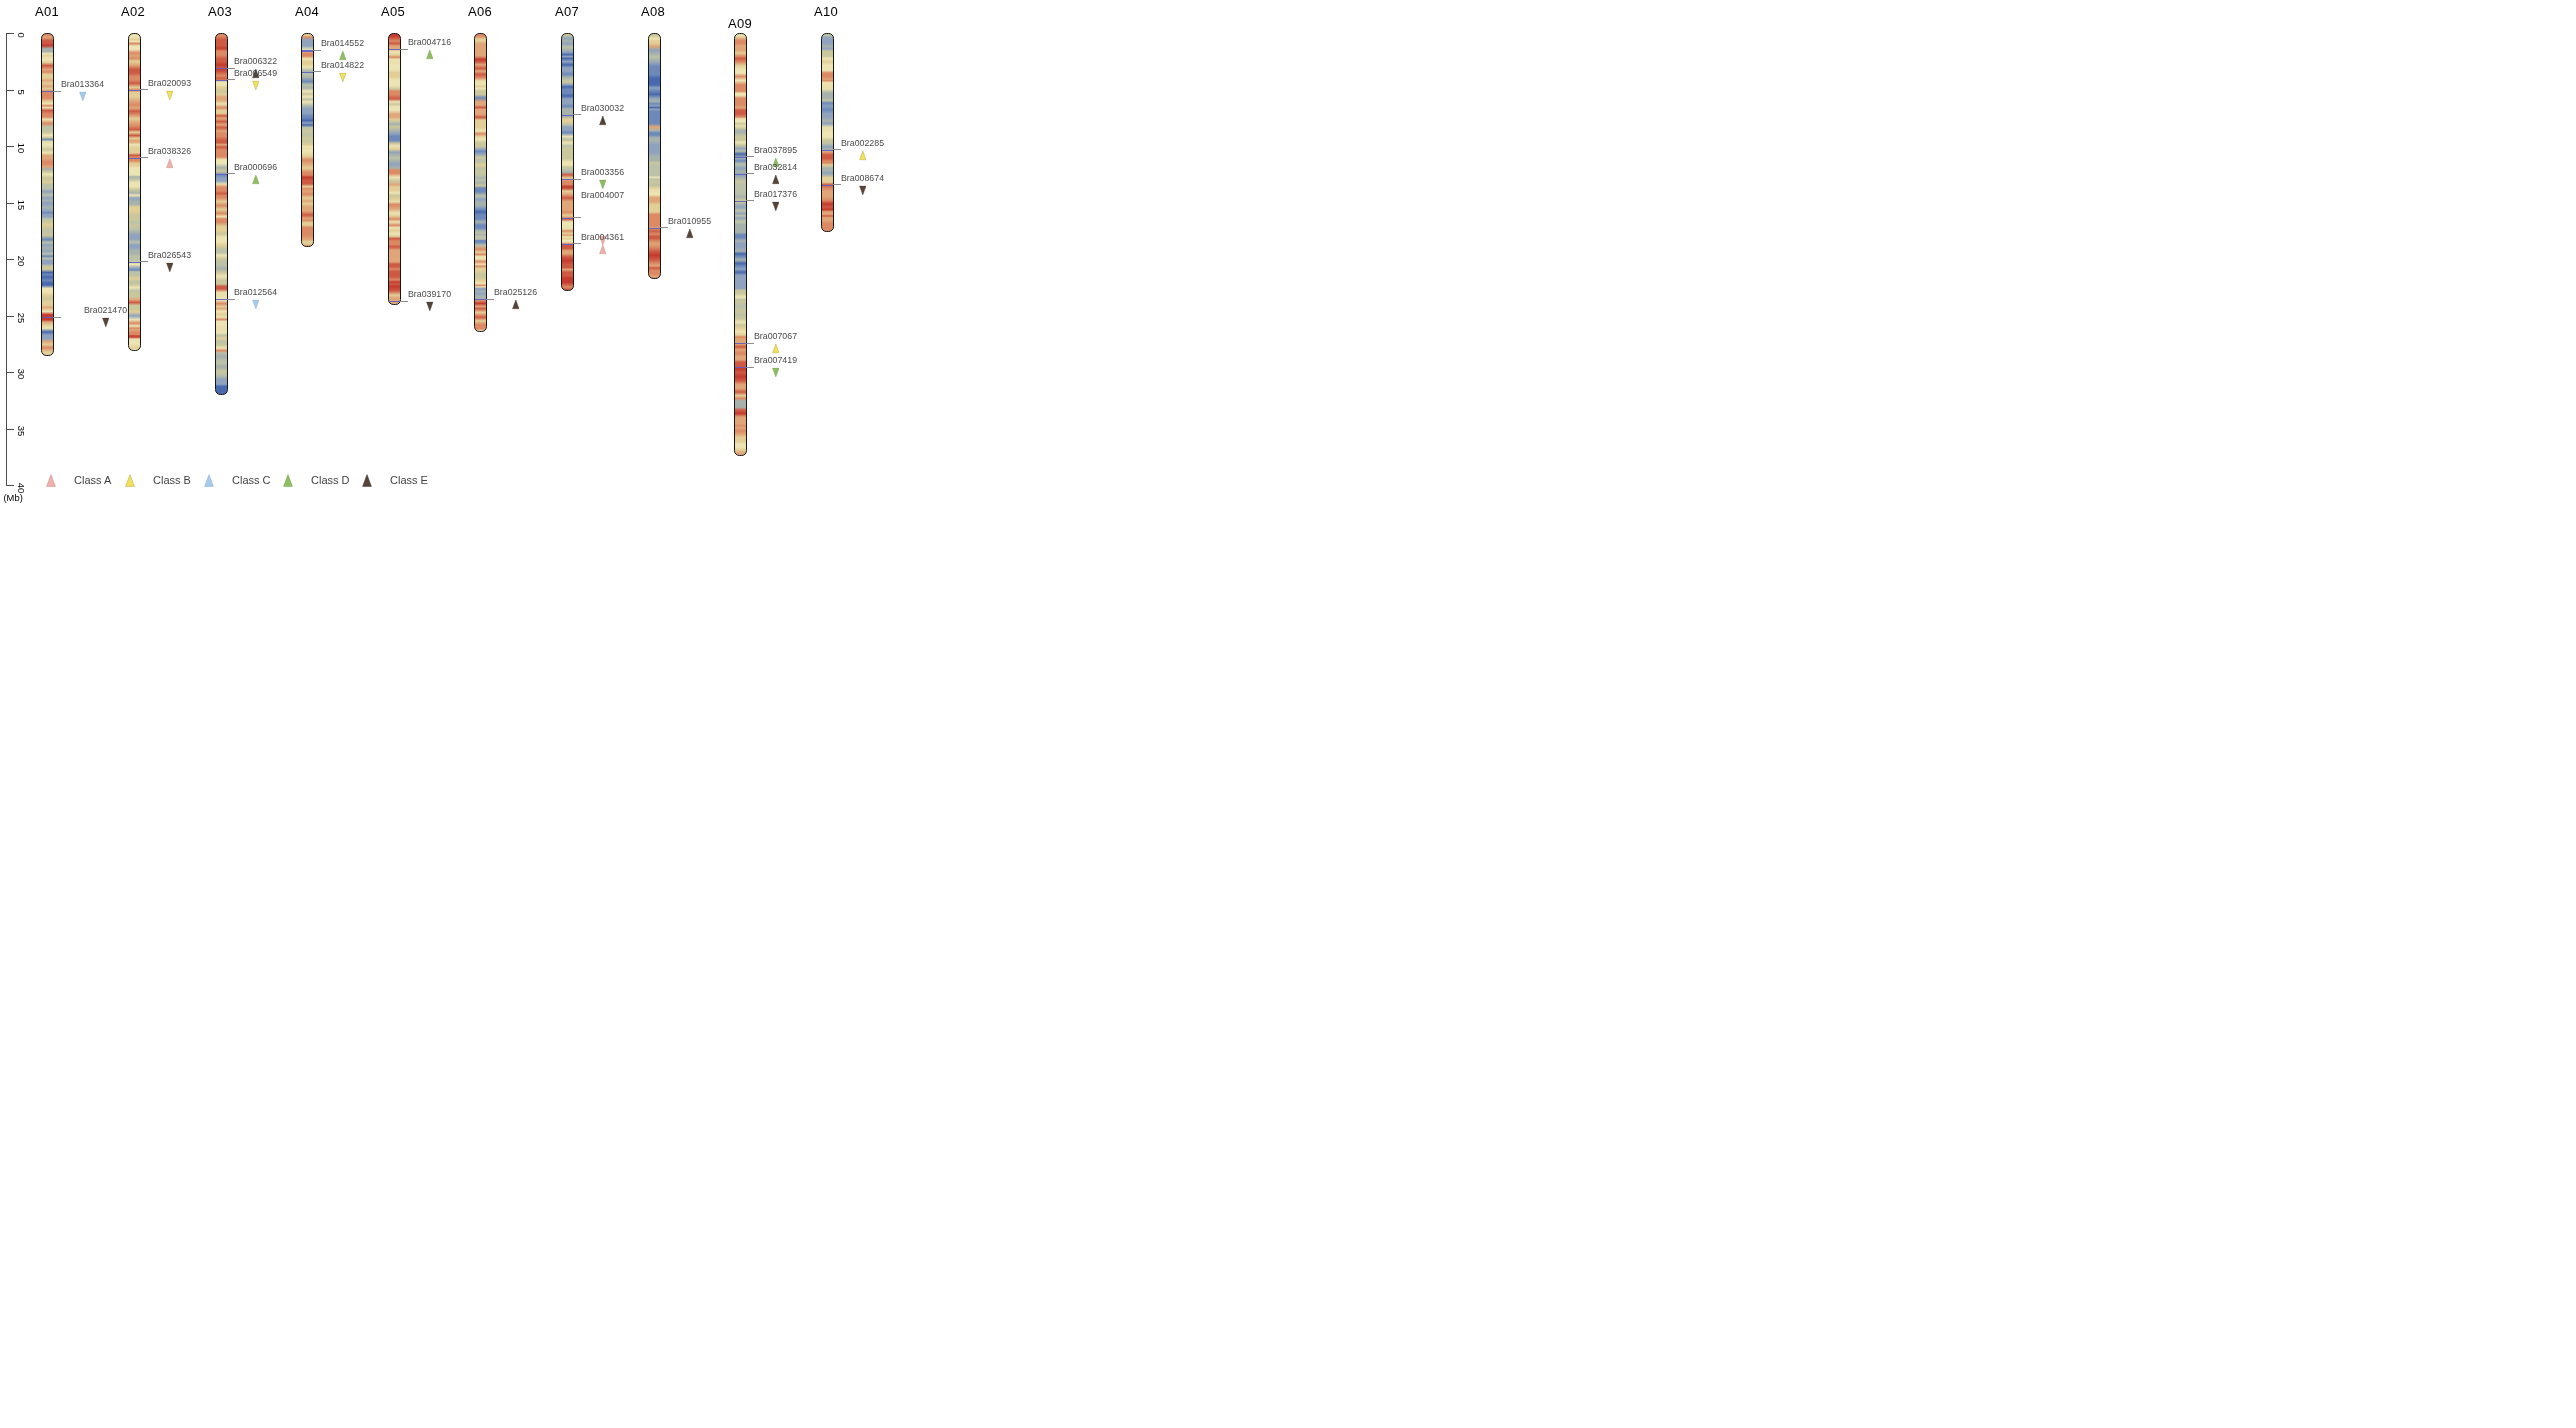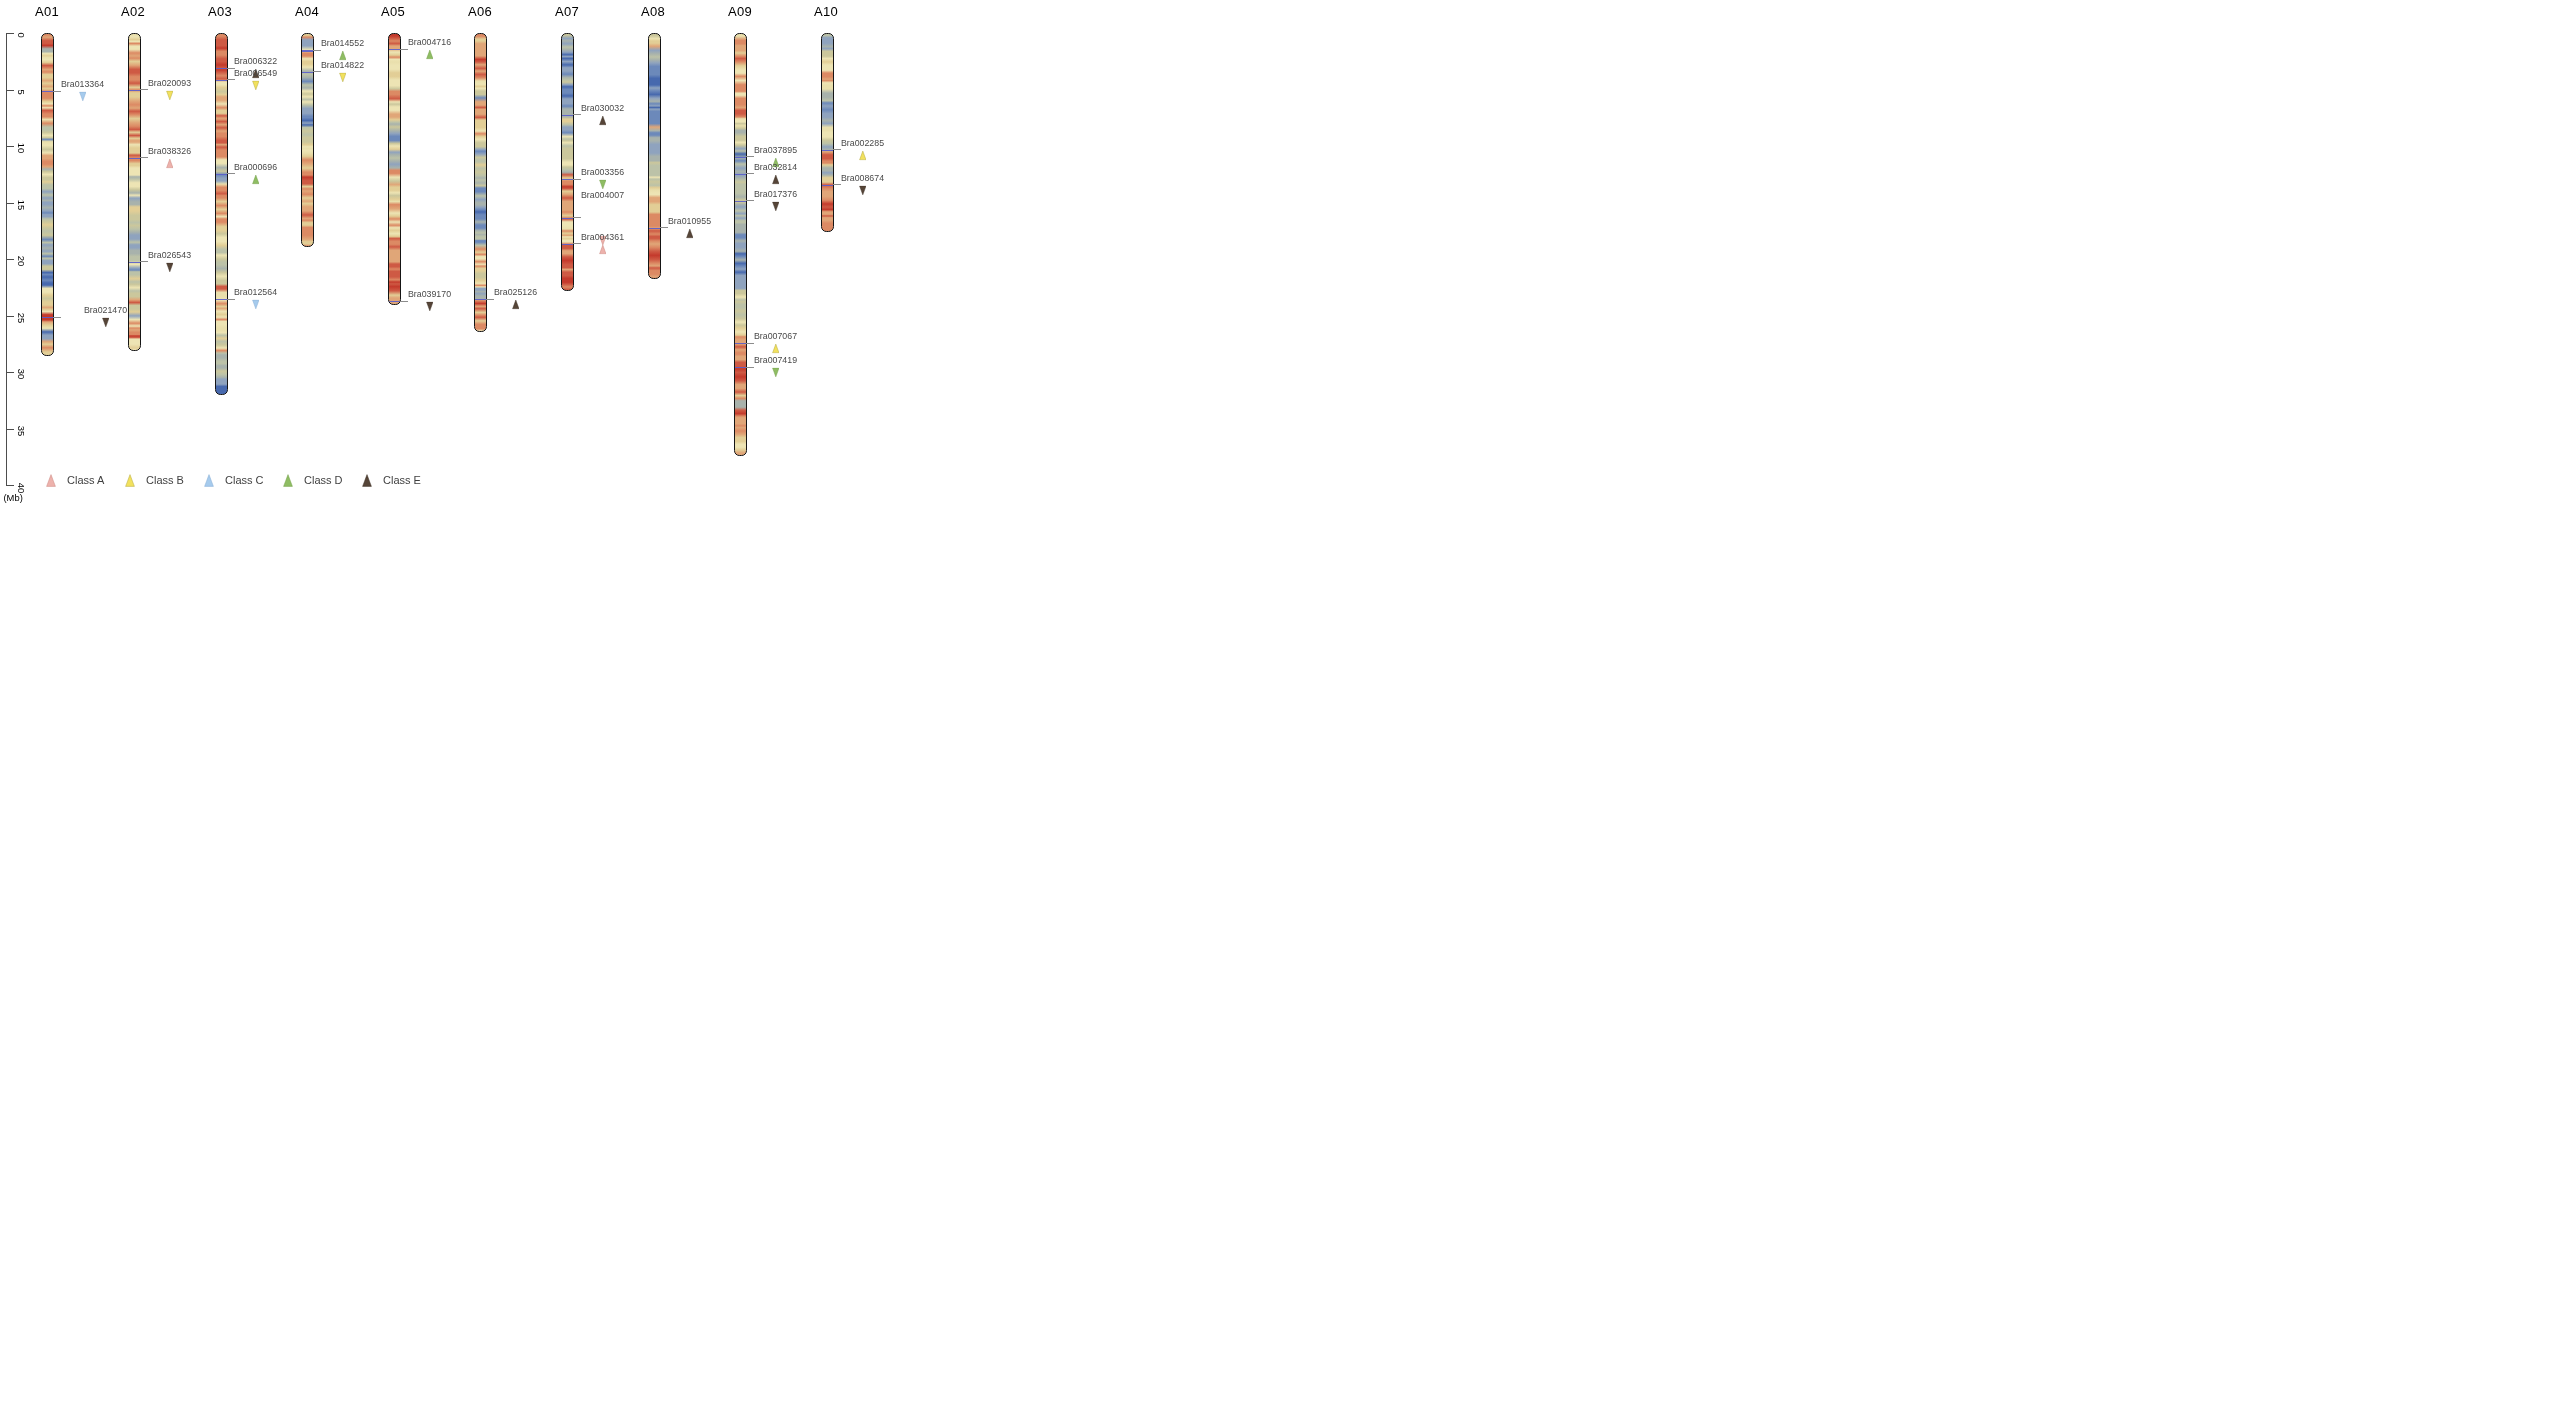--- a/index.html
+++ b/index.html
@@ -21,21 +21,21 @@
     position:absolute;transform:translateY(-50%);display:flex;align-items:center;gap:2.3px;
     font-size:8.8px;color:#4a4a4a;white-space:nowrap;line-height:1;flex-direction:column;
   }
   .axis-line{position:absolute;width:0.8px;background:#4d4d4d;}
   .tick{position:absolute;height:0.8px;background:#4d4d4d;}
   .tick-label{
     position:absolute;font-size:9.4px;color:#000;white-space:nowrap;
     transform:translate(-50%,-50%) rotate(90deg);
   }
   .mb-unit{position:absolute;font-size:9.4px;color:#000;}
-  .legend-item{position:absolute;display:flex;align-items:center;gap:11px;}
+  .legend-item{position:absolute;display:flex;align-items:center;gap:18px;}
   .legend-label{font-size:11px;color:#3f3f3f;white-space:nowrap;line-height:1;}
   svg.tri{display:block;}
 </style>
 </head>
 <body>
 
 <div class="stage">
   <div id="axis-root">
       <div class="axis-line" style="left: 5.9px; top: 33px; height: 452px;"></div>
       <div class="tick" style="left: 5.9px; top: 33px; width: 8.2px;"></div>
@@ -227,21 +227,21 @@
       <div class="bar" style="left: 648px; top: 33px; height: 244px; background: linear-gradient(rgb(203, 199, 156) 0.74%, rgb(237, 228, 180) 1.93%, rgb(226, 206, 150) 2.83%, rgb(226, 206, 150) 3.75%, rgb(224, 166, 120) 5.04%, rgb(143, 163, 190) 6.67%, rgb(168, 178, 172) 8.11%, rgb(188, 194, 168) 9.41%, rgb(168, 178, 172) 10.59%, rgb(143, 163, 190) 11.87%, rgb(108, 137, 186) 13.32%, rgb(108, 137, 186) 14.23%, rgb(108, 137, 186) 14.75%, rgb(108, 137, 186) 15.41%, rgb(108, 137, 186) 16.68%, rgb(71, 105, 174) 18.16%, rgb(71, 105, 174) 19.62%, rgb(71, 105, 174) 20.88%, rgb(108, 137, 186) 21.53%, rgb(143, 163, 190) 22.1%, rgb(108, 137, 186) 23.24%, rgb(71, 105, 174) 24.78%, rgb(143, 163, 190) 26.3%, rgb(168, 178, 172) 27.6%, rgb(108, 137, 186) 28.59%, rgb(143, 163, 190) 29.45%, rgb(71, 105, 174) 30.11%, rgb(143, 163, 190) 30.79%, rgb(108, 137, 186) 31.72%, rgb(108, 137, 186) 33.15%, rgb(108, 137, 186) 34.7%, rgb(108, 137, 186) 35.8%, rgb(108, 137, 186) 36.72%, rgb(224, 166, 120) 38.12%, rgb(168, 178, 172) 39.61%, rgb(108, 137, 186) 40.48%, rgb(108, 137, 186) 41.44%, rgb(168, 178, 172) 42.49%, rgb(168, 178, 172) 43.75%, rgb(143, 163, 190) 45.25%, rgb(143, 163, 190) 46.62%, rgb(143, 163, 190) 47.73%, rgb(143, 163, 190) 48.8%, rgb(168, 178, 172) 50.15%, rgb(168, 178, 172) 51.17%, rgb(168, 178, 172) 51.91%, rgb(203, 199, 156) 52.71%, rgb(188, 194, 168) 53.92%, rgb(188, 194, 168) 55.4%, rgb(188, 194, 168) 56.43%, rgb(188, 194, 168) 57.23%, rgb(188, 194, 168) 57.97%, rgb(237, 228, 180) 58.71%, rgb(188, 194, 168) 59.49%, rgb(203, 199, 156) 60.57%, rgb(188, 194, 168) 62.05%, rgb(226, 206, 150) 62.98%, rgb(233, 223, 172) 64.03%, rgb(237, 228, 180) 65.17%, rgb(237, 228, 180) 65.82%, rgb(224, 166, 120) 67.06%, rgb(224, 166, 120) 68.72%, rgb(226, 206, 150) 69.96%, rgb(226, 206, 150) 71.17%, rgb(226, 206, 150) 72.29%, rgb(226, 206, 150) 72.92%, rgb(220, 138, 100) 73.94%, rgb(220, 138, 100) 75.37%, rgb(220, 138, 100) 76.38%, rgb(220, 138, 100) 76.97%, rgb(220, 138, 100) 77.73%, rgb(220, 138, 100) 78.77%, rgb(224, 166, 120) 79.6%, rgb(206, 90, 68) 80.66%, rgb(220, 138, 100) 82.02%, rgb(206, 90, 68) 82.99%, rgb(206, 90, 68) 83.74%, rgb(220, 138, 100) 84.83%, rgb(224, 166, 120) 86.05%, rgb(220, 138, 100) 87.41%, rgb(206, 90, 68) 89.06%, rgb(196, 58, 44) 90.72%, rgb(206, 90, 68) 92.46%, rgb(220, 138, 100) 93.99%, rgb(224, 166, 120) 95.03%, rgb(206, 90, 68) 95.87%, rgb(220, 138, 100) 96.97%, rgb(220, 138, 100) 98.43%, rgb(224, 166, 120) 99.56%, rgb(220, 138, 100) 100%);">
         <div class="marker-line" style="top: 194px; background: rgb(90, 94, 203);"></div>
       </div>
       <div class="connector" style="left: 660px; top: 227px; width: 7.6px; background: rgb(140, 140, 140);"></div>
       <div class="gene-label" style="left: 668px; top: 228px; color: rgb(74, 74, 74);">
         <span>Bra010955</span>
         <svg width="7.6" height="10" viewBox="0 0 13 17" class="tri">
           <polygon points="6.5,1 12,16 1,16" fill="#564538" stroke="#3a2d23" stroke-width="0.8"></polygon>
         </svg>
       </div>
-      <div class="chrom-header" style="left: 740px;">A09</div>
+      <div class="chrom-header" style="left: 740px; margin-top: 12px;">A09</div>
       <div class="bar" style="left: 734px; top: 33px; height: 421px; background: linear-gradient(rgb(233, 223, 172) 0.5%, rgb(220, 138, 100) 1.52%, rgb(220, 138, 100) 2.32%, rgb(224, 166, 120) 2.77%, rgb(224, 166, 120) 3.25%, rgb(224, 166, 120) 3.92%, rgb(226, 206, 150) 4.53%, rgb(224, 166, 120) 4.95%, rgb(220, 138, 100) 5.31%, rgb(206, 90, 68) 5.83%, rgb(220, 138, 100) 6.6%, rgb(226, 206, 150) 7.54%, rgb(237, 228, 180) 8.56%, rgb(237, 228, 180) 9.32%, rgb(220, 138, 100) 10.06%, rgb(237, 228, 180) 11.04%, rgb(220, 138, 100) 12.05%, rgb(220, 138, 100) 12.95%, rgb(220, 138, 100) 13.61%, rgb(237, 228, 180) 14.07%, rgb(237, 228, 180) 14.55%, rgb(220, 138, 100) 15.28%, rgb(220, 138, 100) 16.06%, rgb(220, 138, 100) 16.78%, rgb(224, 166, 120) 17.49%, rgb(206, 90, 68) 18.15%, rgb(206, 90, 68) 18.98%, rgb(220, 138, 100) 19.72%, rgb(233, 223, 172) 20.12%, rgb(237, 228, 180) 20.51%, rgb(237, 228, 180) 20.91%, rgb(203, 199, 156) 21.23%, rgb(233, 223, 172) 21.81%, rgb(203, 199, 156) 22.44%, rgb(168, 178, 172) 22.86%, rgb(168, 178, 172) 23.44%, rgb(203, 199, 156) 24.33%, rgb(203, 199, 156) 25.22%, rgb(237, 228, 180) 25.74%, rgb(203, 199, 156) 26.42%, rgb(143, 163, 190) 27.27%, rgb(188, 194, 168) 27.8%, rgb(71, 105, 174) 28.5%, rgb(168, 178, 172) 29.43%, rgb(108, 137, 186) 30.13%, rgb(188, 194, 168) 30.88%, rgb(143, 163, 190) 31.87%, rgb(168, 178, 172) 32.68%, rgb(143, 163, 190) 33.48%, rgb(168, 178, 172) 34.2%, rgb(188, 194, 168) 34.74%, rgb(203, 199, 156) 35.2%, rgb(188, 194, 168) 35.65%, rgb(188, 194, 168) 36.26%, rgb(188, 194, 168) 36.73%, rgb(188, 194, 168) 37.15%, rgb(188, 194, 168) 37.83%, rgb(168, 178, 172) 38.72%, rgb(203, 199, 156) 39.43%, rgb(203, 199, 156) 39.94%, rgb(168, 178, 172) 40.46%, rgb(143, 163, 190) 41.09%, rgb(188, 194, 168) 41.98%, rgb(143, 163, 190) 42.68%, rgb(188, 194, 168) 43.15%, rgb(143, 163, 190) 43.75%, rgb(188, 194, 168) 44.35%, rgb(188, 194, 168) 44.82%, rgb(168, 178, 172) 45.21%, rgb(168, 178, 172) 45.85%, rgb(168, 178, 172) 46.56%, rgb(168, 178, 172) 47.12%, rgb(108, 137, 186) 47.67%, rgb(108, 137, 186) 48.4%, rgb(168, 178, 172) 49.12%, rgb(143, 163, 190) 49.76%, rgb(143, 163, 190) 50.68%, rgb(168, 178, 172) 51.59%, rgb(71, 105, 174) 52.19%, rgb(108, 137, 186) 52.84%, rgb(168, 178, 172) 53.68%, rgb(71, 105, 174) 54.46%, rgb(108, 137, 186) 55.14%, rgb(143, 163, 190) 55.86%, rgb(71, 105, 174) 56.58%, rgb(143, 163, 190) 57.34%, rgb(143, 163, 190) 58.11%, rgb(143, 163, 190) 58.87%, rgb(143, 163, 190) 59.77%, rgb(143, 163, 190) 60.41%, rgb(203, 199, 156) 60.95%, rgb(203, 199, 156) 61.66%, rgb(237, 228, 180) 62.49%, rgb(188, 194, 168) 63.15%, rgb(203, 199, 156) 63.59%, rgb(188, 194, 168) 64.23%, rgb(188, 194, 168) 65.02%, rgb(203, 199, 156) 65.8%, rgb(188, 194, 168) 66.72%, rgb(203, 199, 156) 67.65%, rgb(237, 228, 180) 68.44%, rgb(203, 199, 156) 69.15%, rgb(226, 206, 150) 69.86%, rgb(237, 228, 180) 70.77%, rgb(226, 206, 150) 71.53%, rgb(220, 138, 100) 71.93%, rgb(224, 166, 120) 72.65%, rgb(224, 166, 120) 73.63%, rgb(206, 90, 68) 74.31%, rgb(224, 166, 120) 74.99%, rgb(220, 138, 100) 75.68%, rgb(220, 138, 100) 76.08%, rgb(224, 166, 120) 76.57%, rgb(224, 166, 120) 77.35%, rgb(206, 90, 68) 77.97%, rgb(206, 90, 68) 78.35%, rgb(206, 90, 68) 78.91%, rgb(196, 58, 44) 79.56%, rgb(206, 90, 68) 80.38%, rgb(196, 58, 44) 81.45%, rgb(206, 90, 68) 82.37%, rgb(224, 166, 120) 83.27%, rgb(224, 166, 120) 84.17%, rgb(206, 90, 68) 85.05%, rgb(226, 206, 150) 85.88%, rgb(220, 138, 100) 86.55%, rgb(168, 178, 172) 87.12%, rgb(168, 178, 172) 87.84%, rgb(168, 178, 172) 88.64%, rgb(206, 90, 68) 89.38%, rgb(196, 58, 44) 90.2%, rgb(220, 138, 100) 90.77%, rgb(224, 166, 120) 91.14%, rgb(224, 166, 120) 91.78%, rgb(224, 166, 120) 92.57%, rgb(220, 138, 100) 93.06%, rgb(224, 166, 120) 93.48%, rgb(220, 138, 100) 94.29%, rgb(224, 166, 120) 95.1%, rgb(226, 206, 150) 95.85%, rgb(226, 206, 150) 96.76%, rgb(237, 228, 180) 97.46%, rgb(237, 228, 180) 98.15%, rgb(226, 206, 150) 98.79%, rgb(224, 166, 120) 99.51%);">
         <div class="marker-line" style="top: 123px; background: rgb(90, 94, 203);"></div>
         <div class="marker-line" style="top: 140px; background: rgb(90, 94, 203);"></div>
         <div class="marker-line" style="top: 167px; background: rgb(90, 94, 203);"></div>
         <div class="marker-line" style="top: 309px; background: rgb(90, 94, 203);"></div>
         <div class="marker-line" style="top: 333px; background: rgb(90, 94, 203);"></div>
       </div>
       <div class="connector" style="left: 746px; top: 156px; width: 7.6px; background: rgb(140, 140, 140);"></div>
       <div class="gene-label" style="left: 754px; top: 157px; color: rgb(74, 74, 74);">
         <span>Bra037895</span>

